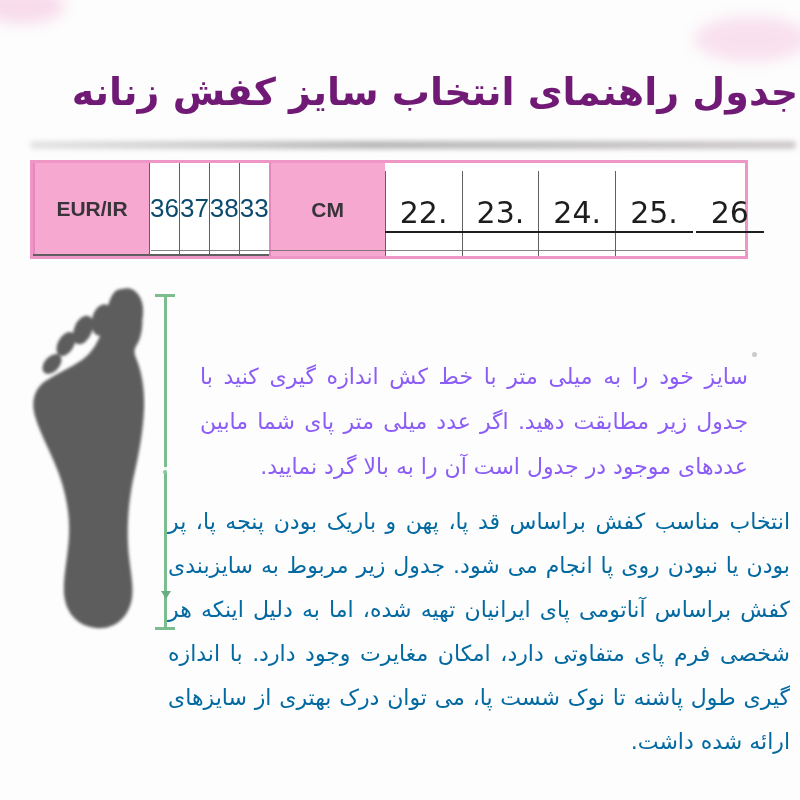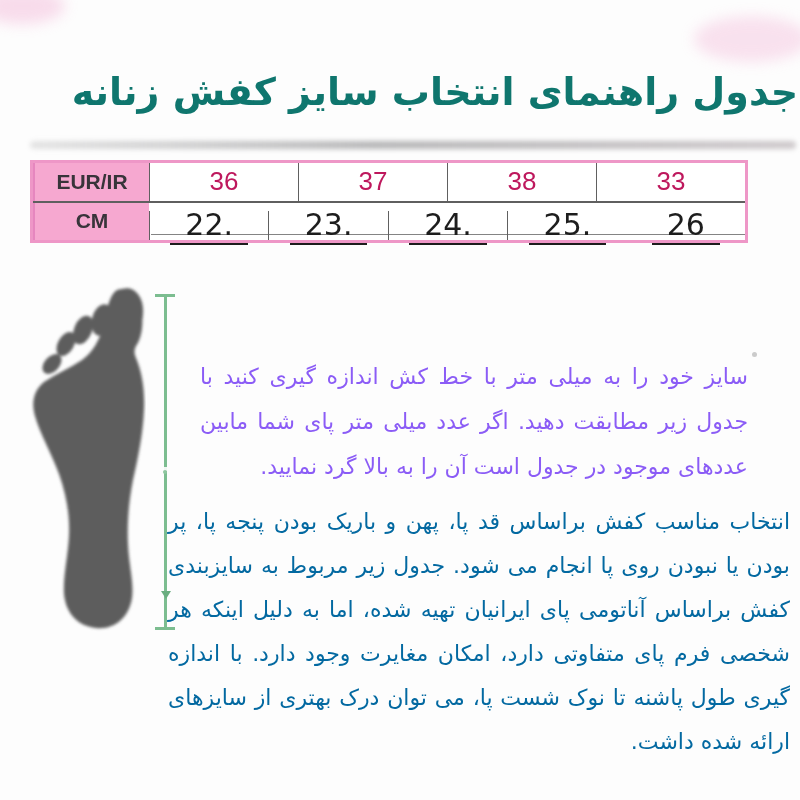--- a/index.html
+++ b/index.html
@@ -10,51 +10,51 @@
   }
   
   .smudge{position:absolute;border-radius:50%;background:#f2b4d6;filter:blur(7px);}
   .smudge.tl{left:-20px;top:-12px;width:85px;height:36px;opacity:.45;}
   .smudge.tr{left:694px;top:16px;width:115px;height:46px;opacity:.38;}
 
   
   .title{
     position:absolute;left:70px;top:66px;width:730px;
     direction:rtl;text-align:center;
-    font-size:38px;font-weight:bold;color:#0f766e;line-height:52px;
+    font-size:38px;font-weight:bold;color:#701a75;line-height:52px;
     letter-spacing:0;
   }
 
   
   .gray-band{
     position:absolute;left:30px;top:141px;width:766px;height:8px;
     background:linear-gradient(to right,rgba(165,165,165,.28),rgba(140,140,142,.62) 45%,rgba(160,150,155,.5));
     filter:blur(2.5px);border-radius:4px;
   }
 
   
   .size-table{
-    position:absolute;left:30px;top:160px;width:718px;height:83px;
+    position:absolute;left:30px;top:160px;width:718px;height:99px;
     border:3px solid #ee97c7;background:#fff;box-sizing:border-box;
-    display:flex;flex-direction:column;
+    display:flex;flex-direction:row;
   }
   .trow{display:flex;flex:1;min-height:0;}
   .trow.first{border-bottom:2px solid #5f5f5f;}
   .cell{
     display:flex;align-items:center;justify-content:center;
     box-sizing:border-box;min-width:0;
   }
   .cell.head{
     flex:0 0 116px;background:#f6a8d0;border-left:2.5px solid #e687bf;
     font-weight:bold;font-size:21px;color:#38343a;
     font-family:"Liberation Sans","DejaVu Sans",sans-serif;
   }
   .cell.num{
     flex:1;border-left:1.5px solid #606060;
-    font-size:26px;color:#be185d;
+    font-size:26px;color:#0c4a6e;
     font-family:"Liberation Sans","DejaVu Sans",sans-serif;
   }
   .cell.num.last,.cell.cmv.last{border-left:none;}
   .cell.cmv{flex:1;border-left:1.5px solid #606060;position:relative;margin-top:8px;}
   .trow .cell{order:1;} 
   .hw{
     display:inline-block;
     font-family:cursive,"DejaVu Sans",sans-serif;
     font-size:30px;color:#1d1d1d;line-height:34px;
     border-bottom:2.5px solid #1d1d1d;

